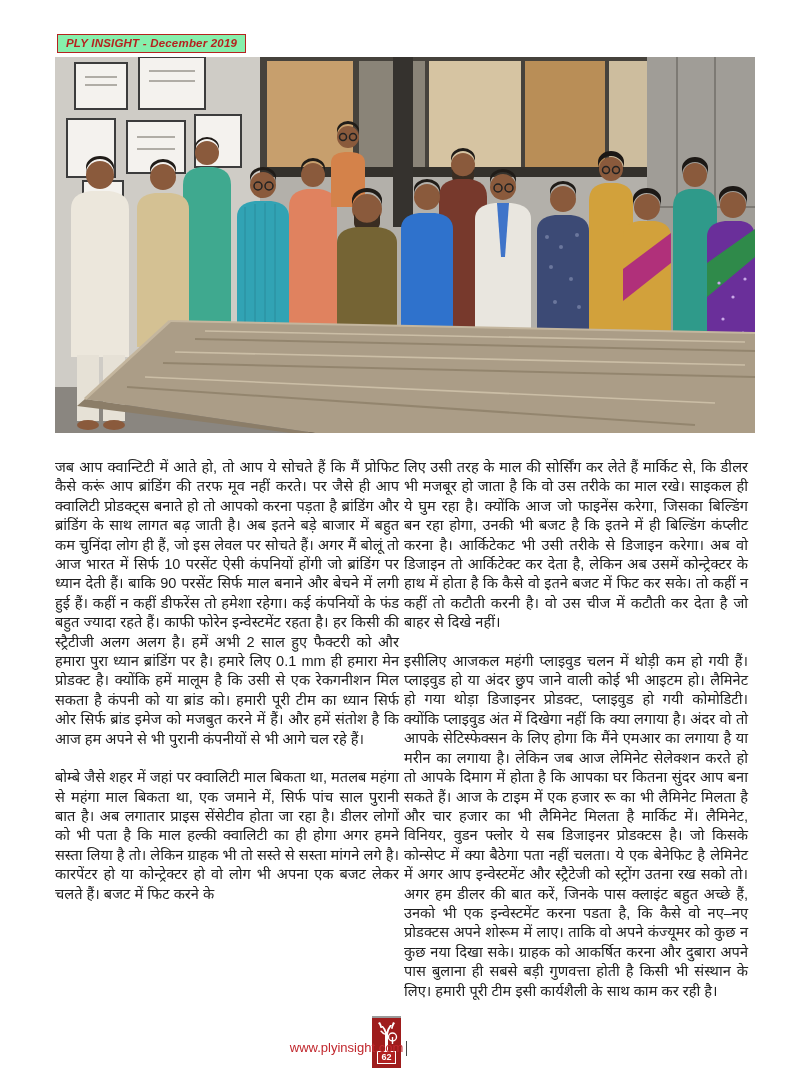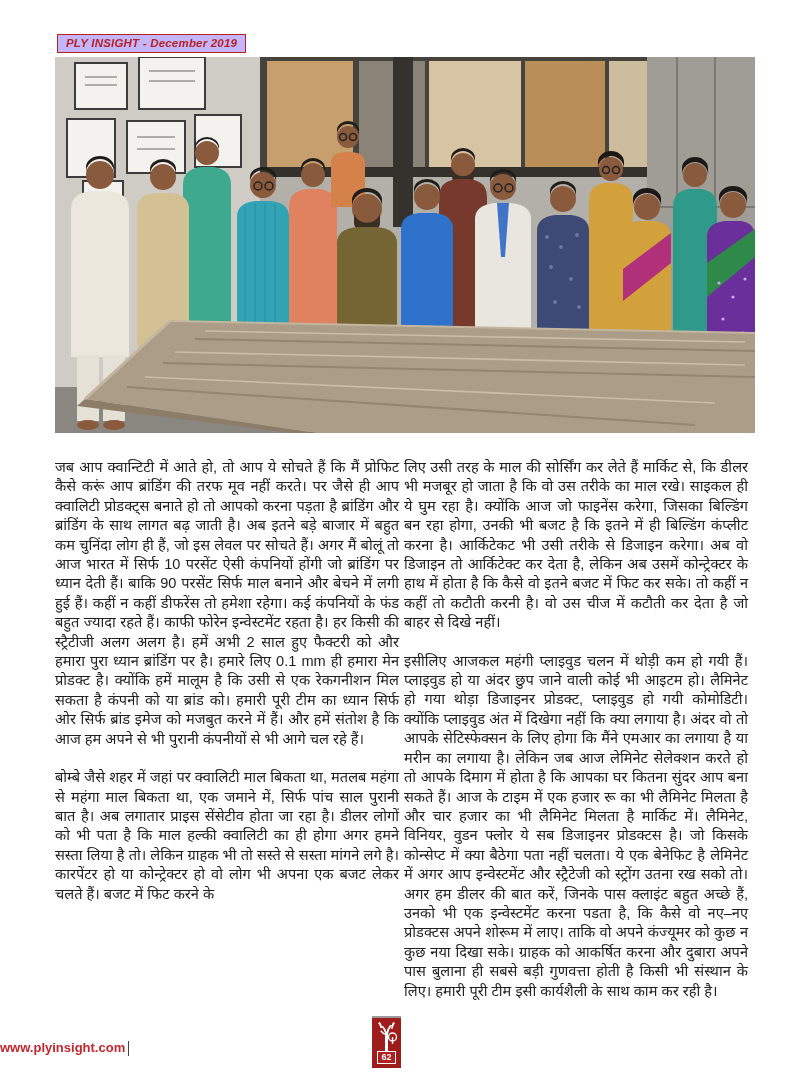--- a/index.html
+++ b/index.html
@@ -10,21 +10,21 @@
     font-family:"Liberation Sans","DejaVu Sans",sans-serif;
     overflow:hidden;
   }
   .header-badge{
     position:absolute;left:57px;top:34px;
     border:1px solid #b5221f;
     color:#b5221f;
     font-size:11.5px;font-weight:bold;font-style:italic;
     padding:2px 8px 3px 8px;
     letter-spacing:.2px;
-    background:#c4b5fd;
+    background:#86efac;
   }
   .photo{
     position:absolute;left:55px;top:57px;width:700px;height:376px;
     overflow:hidden;background:#b3b0aa;
   }
   .photo svg{display:block;}
   .col{
     position:absolute;top:446px;width:344px;
     font-size:14.6px;line-height:19.4px;
     text-align:justify;color:#1e1e1e;
@@ -41,22 +41,22 @@
   .tree-icon{position:absolute;top:3px;left:2px;width:25px;height:30px;}
   .page-num{
     margin-bottom:4px;
     border:1px solid #ffffff;
     color:#ffffff;background:#b02020;
     font-size:9px;font-weight:bold;
     padding:0 3px;line-height:11px;
   }
   .website{
     position:absolute;top:1040px;left:0;width:697px;
-    text-align:left;
-    color:#c1272d;font-weight:bold;font-size:13px;
+    text-align:center;
+    color:#c1272d;font-weight:normal;font-size:13px;
   }
   .website .cursor-bar{
     display:inline-block;width:1px;height:15px;
     background:#444;margin-left:3px;vertical-align:middle;
   }
 </style>
 </head>
 <body>
 
 <div class="page">

